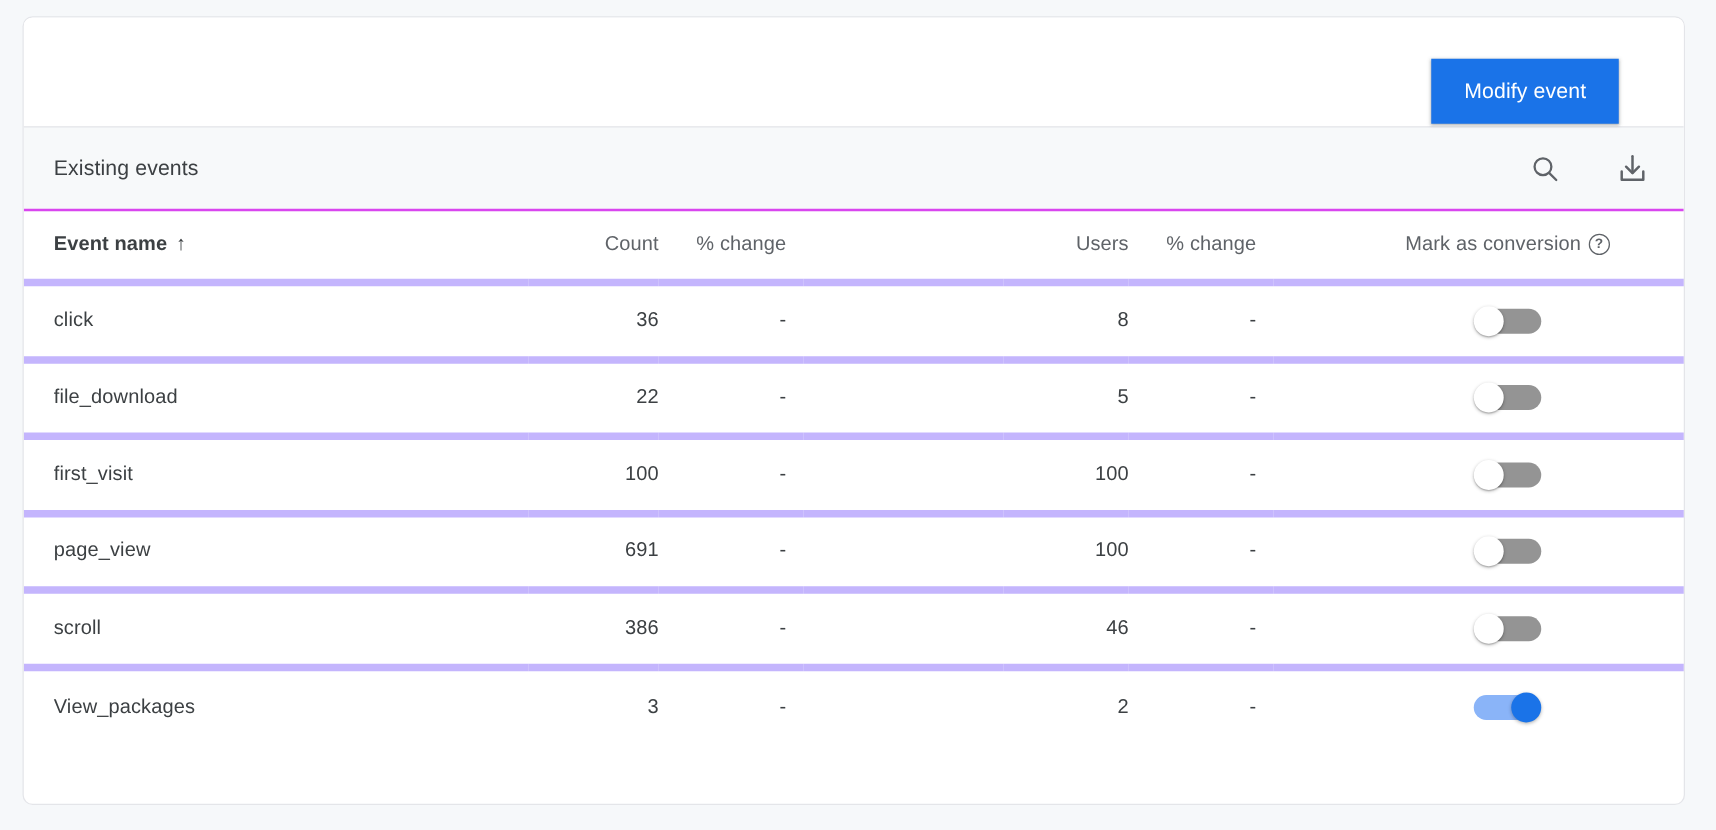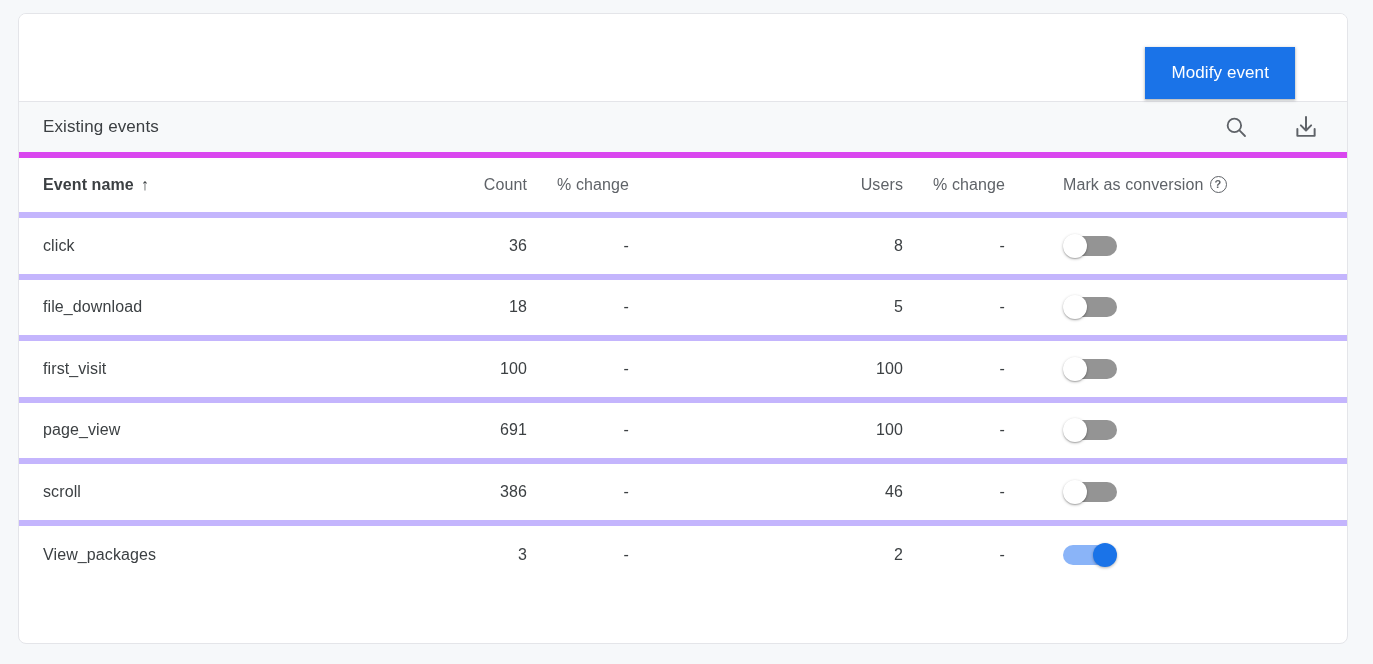--- a/index.html
+++ b/index.html
@@ -52,24 +52,24 @@
     padding: 0 26px;
     display: inline-flex;
     align-items: center;
     justify-content: center;
     margin-top: 30px;
   }
   .btn-modify { margin-right: 26px; }
 
   
   .section-header {
-    height: 57px;
+    height: 68px;
     background: #f7f9fa;
     border-top: 1px solid #e4e5e9;
-    border-bottom: 6px solid #d946ef;
+    border-bottom: 2px solid #d946ef;
     display: flex;
     align-items: center;
     padding: 0 26px 0 24px;
   }
   .section-title {
     font-size: 17px;
     color: #3c4043;
     letter-spacing: .1px;
     flex: 1;
   }
@@ -113,21 +113,21 @@
     font-size: 16px;
   }
   tbody tr:last-child td { border-bottom: none; }
 
   .c-name    { width: 404px; padding-left: 24px !important; text-align: left; }
   .c-count   { width: 104px; text-align: right; }
   .c-cchg    { width: 116px; text-align: right; padding-right: 14px !important; }
   .c-spacer  { width: 160px; }
   .c-users   { width: 100px; text-align: right; }
   .c-uchg    { width: 116px; text-align: right; padding-right: 14px !important; }
-  .c-mark    { width: 330px; text-align: left; padding-left: 44px !important; }
+  .c-mark    { width: 330px; text-align: center; padding-left: 44px !important; }
 
   .sort-arrow { display: inline-block; margin-left: 7px; font-size: 16px; line-height: 1; }
   .help-icon {
     display: inline-flex; align-items: center; justify-content: center;
     width: 17px; height: 17px; margin-left: 6px;
     border: 1.4px solid #5f6368; border-radius: 50%;
     font-size: 11px; font-weight: bold; color: #5f6368;
     vertical-align: middle; cursor: pointer;
     position: relative; top: -1px;
   }
@@ -216,21 +216,21 @@
           <td class="c-name">click</td>
           <td class="c-count">36</td>
           <td class="c-cchg">-</td>
           <td class="c-spacer"></td>
           <td class="c-users">8</td>
           <td class="c-uchg">-</td>
           <td class="c-mark"><span class="switch"><span class="track" style="background: rgb(148, 148, 148);"></span><span class="knob"></span></span></td>
         </tr>
         <tr>
           <td class="c-name">file_download</td>
-          <td class="c-count">18</td>
+          <td class="c-count">22</td>
           <td class="c-cchg">-</td>
           <td class="c-spacer"></td>
           <td class="c-users">5</td>
           <td class="c-uchg">-</td>
           <td class="c-mark"><span class="switch"><span class="track" style="background: rgb(148, 148, 148);"></span><span class="knob"></span></span></td>
         </tr>
         <tr>
           <td class="c-name">first_visit</td>
           <td class="c-count">100</td>
           <td class="c-cchg">-</td>

